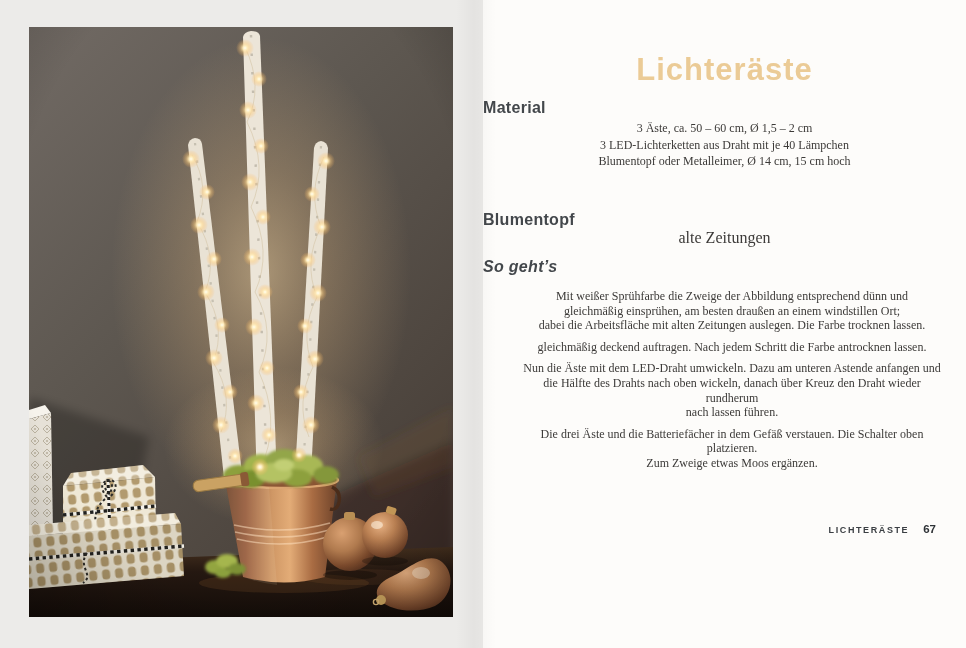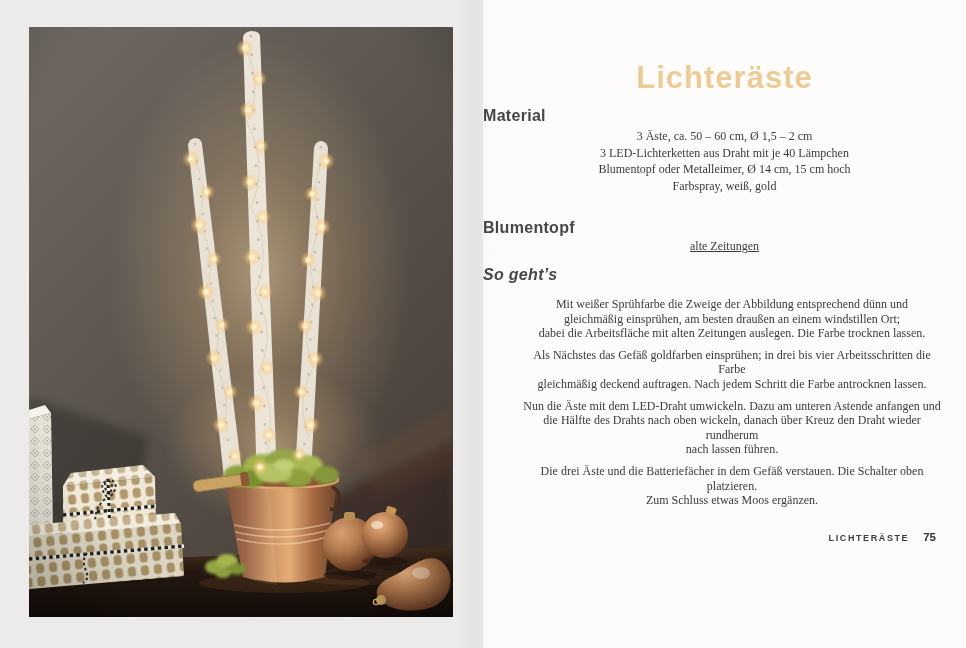--- a/index.html
+++ b/index.html
@@ -11,40 +11,40 @@
   .spread{position:absolute;inset:0;display:flex;}
   .page-left{width:483px;height:648px;background:#ecebe9;position:relative;}
   .page-right{width:483px;height:648px;background:#fdfcfa;position:relative;}
   .spine{position:absolute;left:456px;top:0;width:40px;height:648px;
     background:linear-gradient(90deg,rgba(0,0,0,0) 0%,rgba(0,0,0,0.035) 45%,rgba(0,0,0,0) 100%);
     pointer-events:none;}
   
   .photo{position:absolute;left:29px;top:27px;width:424px;height:590px;overflow:hidden;background:#57514b;}
   .photo svg{display:block;}
   
-  .rp{position:absolute;left:0;top:16px;width:483px;height:547px;}
+  .rp{position:absolute;left:0;top:8px;width:483px;height:547px;}
   .title{
     position:absolute;top:44px;left:0;width:100%;text-align:center;
     font-size:31px;font-weight:bold;letter-spacing:1px;color:#ebcb96;
   }
   .sec-head{
     position:absolute;left:0;width:100%;
     font-size:16px;font-weight:bold;color:#43474b;letter-spacing:.3px;
   }
   .h-material{top:91px;}
   .h-hilfs{top:203px;}
   .h-sogehts{top:250px;font-size:16px;font-style:italic;}
   .serifline{
     font-family:"Liberation Serif",serif;color:#3c3a38;
     text-align:center;width:100%;
   }
   .material-items{position:absolute;top:112px;left:0;width:100%;}
   .material-items .serifline{font-size:12px;line-height:16.5px;}
   .hilfs-items{position:absolute;top:222px;left:0;width:100%;}
-  .hilfs-items .serifline{font-size:12px;line-height:16px;text-decoration:underline;}
+  .hilfs-items .serifline{font-size:16px;line-height:16px;}
   .paras{position:absolute;top:281px;left:21px;width:441px;}
   .paras .para{margin-bottom:7px;margin-left:15px;}
   .paras .serifline{font-size:12px;line-height:14.6px;}
   .footer{
     position:absolute;right:30px;bottom:18px;
     color:#3a3e42;white-space:nowrap;
   }
   .footer .chapter{font-size:9px;font-weight:bold;letter-spacing:1.6px;}
   .footer .pagenum{font-size:11.5px;font-weight:bold;margin-left:14px;color:#2e3236;}
 </style>
@@ -264,50 +264,48 @@
 
   <div class="page-right">
     <div class="rp">
       <div class="title">Lichteräste</div>
 
       <div class="sec-head h-material">Material</div>
       <div class="material-items">
         <div class="serifline">3 Äste, ca. 50 – 60 cm, Ø 1,5 – 2 cm</div>
         <div class="serifline">3 LED-Lichterketten aus Draht mit je 40 Lämpchen</div>
         <div class="serifline">Blumentopf oder Metalleimer, Ø 14 cm, 15 cm hoch</div>
-        <div class="serifline">Farbspray, weiß, gold</div>
       </div>
 
       <div class="sec-head h-hilfs">Blumentopf</div>
       <div class="hilfs-items">
         <div class="serifline">alte Zeitungen</div>
       </div>
 
       <div class="sec-head h-sogehts">So geht’s</div>
       <div class="paras">
         <div class="para">
           <div class="serifline">Mit weißer Sprühfarbe die Zweige der Abbildung entsprechend dünn und</div>
           <div class="serifline">gleichmäßig einsprühen, am besten draußen an einem windstillen Ort;</div>
           <div class="serifline">dabei die Arbeitsfläche mit alten Zeitungen auslegen. Die Farbe trocknen lassen.</div>
         </div>
         <div class="para">
-          <div class="serifline">Als Nächstes das Gefäß goldfarben einsprühen; in drei bis vier Arbeitsschritten die Farbe</div>
           <div class="serifline">gleichmäßig deckend auftragen. Nach jedem Schritt die Farbe antrocknen lassen.</div>
         </div>
         <div class="para">
           <div class="serifline">Nun die Äste mit dem LED-Draht umwickeln. Dazu am unteren Astende anfangen und</div>
           <div class="serifline">die Hälfte des Drahts nach oben wickeln, danach über Kreuz den Draht wieder rundherum</div>
           <div class="serifline">nach lassen führen.</div>
         </div>
         <div class="para">
           <div class="serifline">Die drei Äste und die Batteriefächer in dem Gefäß verstauen. Die Schalter oben platzieren.</div>
-          <div class="serifline">Zum Schluss etwas Moos ergänzen.</div>
+          <div class="serifline">Zum Zweige etwas Moos ergänzen.</div>
         </div>
       </div>
 
       <div class="footer">
-        <span class="chapter">LICHTERÄSTE</span><span class="pagenum">75</span>
+        <span class="chapter">LICHTERÄSTE</span><span class="pagenum">67</span>
       </div>
     </div>
   </div>
 </div>
 
 <div class="spine"></div>
 
 </body></html>

